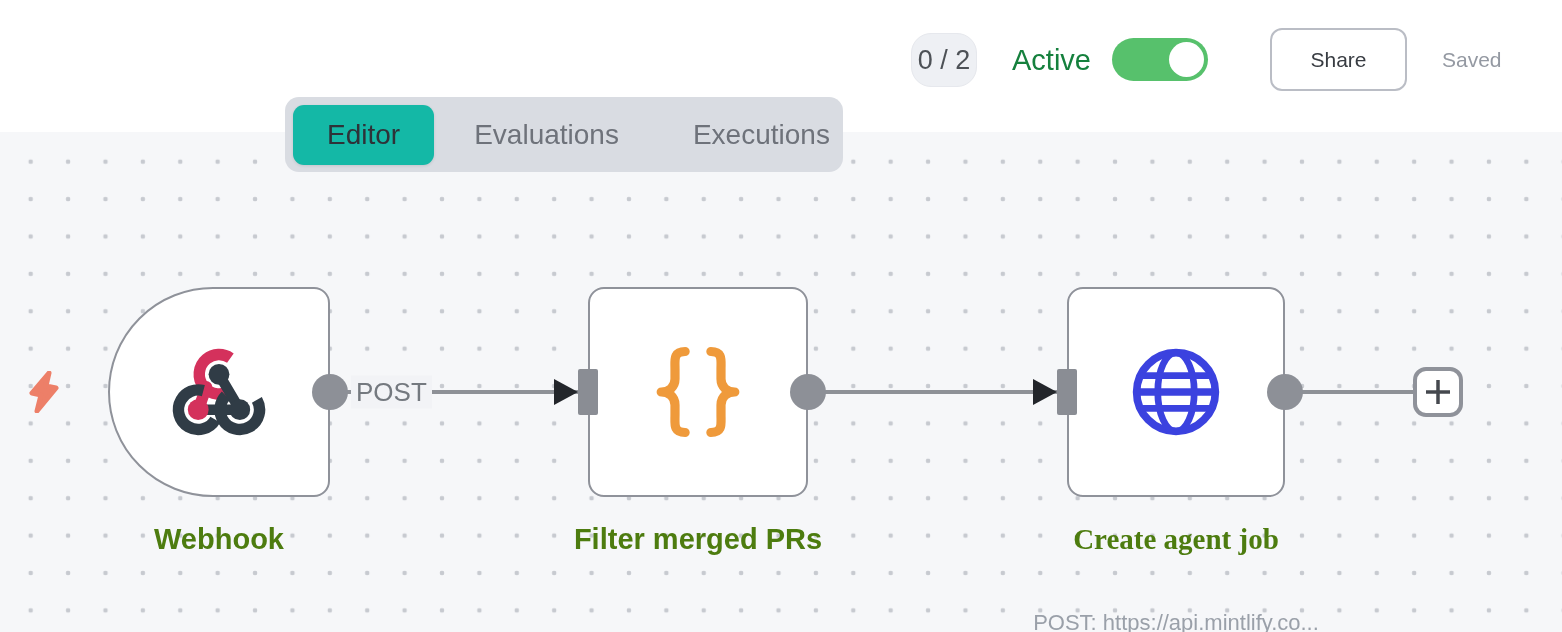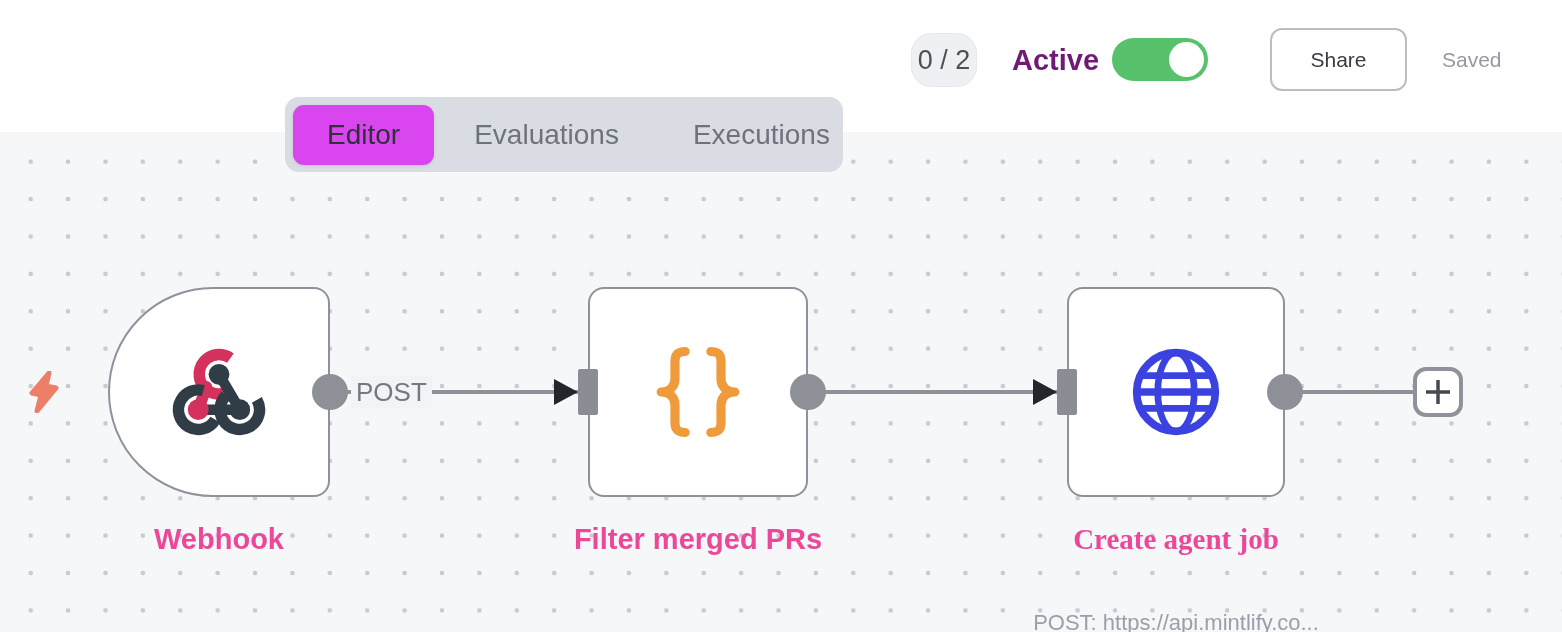--- a/index.html
+++ b/index.html
@@ -10,54 +10,54 @@
   
   .header { position:absolute; left:0; top:0; width:1562px; height:132px; background:#ffffff; z-index:3; }
   .header-divider { position:absolute; left:0; top:130px; width:1562px; height:2px; background:#e4e6ea; z-index:1; }
 
   .counter-badge { position:absolute; left:911px; top:33px; width:66px; height:54px;
     background:#eef0f4; border:1px solid #e6e8ed; border-radius:20px;
     display:flex; align-items:center; justify-content:center;
     font-size:27px; color:#4d5156; z-index:4; }
 
   .active-label { position:absolute; left:1012px; top:33px; height:54px; display:flex; align-items:center;
-    font-size:29px; font-weight:700; color:#701a75; z-index:4; }
+    font-size:29px; font-weight:400; color:#15803d; z-index:4; }
 
   .toggle { position:absolute; left:1112px; top:38px; width:96px; height:43px; border-radius:22px;
     background:#57c16c; z-index:4; cursor:pointer; }
   .toggle-knob { position:absolute; right:4px; top:4px; width:35px; height:35px; border-radius:50%; background:#ffffff; }
 
   .share-button { position:absolute; left:1270px; top:28px; width:137px; height:63px;
     background:#ffffff; border:2px solid #babdc5; border-radius:12px;
     display:flex; align-items:center; justify-content:center;
     font-size:21px; font-weight:500; color:#383c42; z-index:4; cursor:pointer; }
 
   .saved-status { position:absolute; left:1442px; top:33px; height:54px; display:flex; align-items:center;
     font-size:21px; font-weight:400; color:#9499a2; z-index:4; }
 
   
   .tabbar { position:absolute; left:285px; top:97px; width:558px; height:75px;
     background:#d9dce2; border-radius:14px; display:flex; align-items:center; padding:0 8px; gap:6px; z-index:5; }
   .tab { height:60px; padding:0 34px; display:flex; align-items:center; justify-content:center;
     font-size:28px; color:#6e727a; border-radius:11px; cursor:pointer; white-space:nowrap; }
-  .tab.active { background:#d946ef; color:#2e3238; box-shadow:0 1px 3px rgba(40,44,52,.12); }
+  .tab.active { background:#14b8a6; color:#2e3238; box-shadow:0 1px 3px rgba(40,44,52,.12); }
 
   
   .canvas { position:absolute; left:0; top:132px; width:1562px; height:500px; background:#f6f7f9;
     background-image:radial-gradient(circle, #c7cad0 2px, rgba(0,0,0,0) 2.6px);
     background-size:37.4px 37.4px; background-position:12px 11px; z-index:0; }
 
   
   .node { position:absolute; background:#ffffff; border:2.5px solid #8f929a; z-index:2; cursor:pointer;
     display:flex; align-items:center; justify-content:center; }
   .node.trigger { border-radius:105px 16px 16px 105px; }
   .node.square  { border-radius:16px; }
 
   .node-label { position:absolute; width:440px; text-align:center; top:521px;
-    font-size:29px; font-weight:600; color:#ec4899; line-height:36px; z-index:2; }
+    font-size:29px; font-weight:600; color:#4d7c0f; line-height:36px; z-index:2; }
   .node-subtitle { position:absolute; width:520px; text-align:center; top:562px;
     font-size:22px; font-weight:400; color:#9aa0a9; line-height:30px; z-index:2; }
 
   
   .edge { position:absolute; height:4px; background:#8e9197; top:390px; z-index:1; }
   .port-out { position:absolute; width:36px; height:36px; border-radius:50%; background:#8d9097; top:374px; z-index:3; }
   .port-in { position:absolute; width:20px; height:46px; background:#8a8d94; border-radius:2px; top:369px; z-index:3; }
   .edge-arrow { position:absolute; top:379px; z-index:2; }
   .edge-label { position:absolute; top:392px; transform:translateY(-50%); left:351px;
     background:#f2f3f6; padding:1px 5px; font-size:26px; color:#74797f; z-index:2; }

